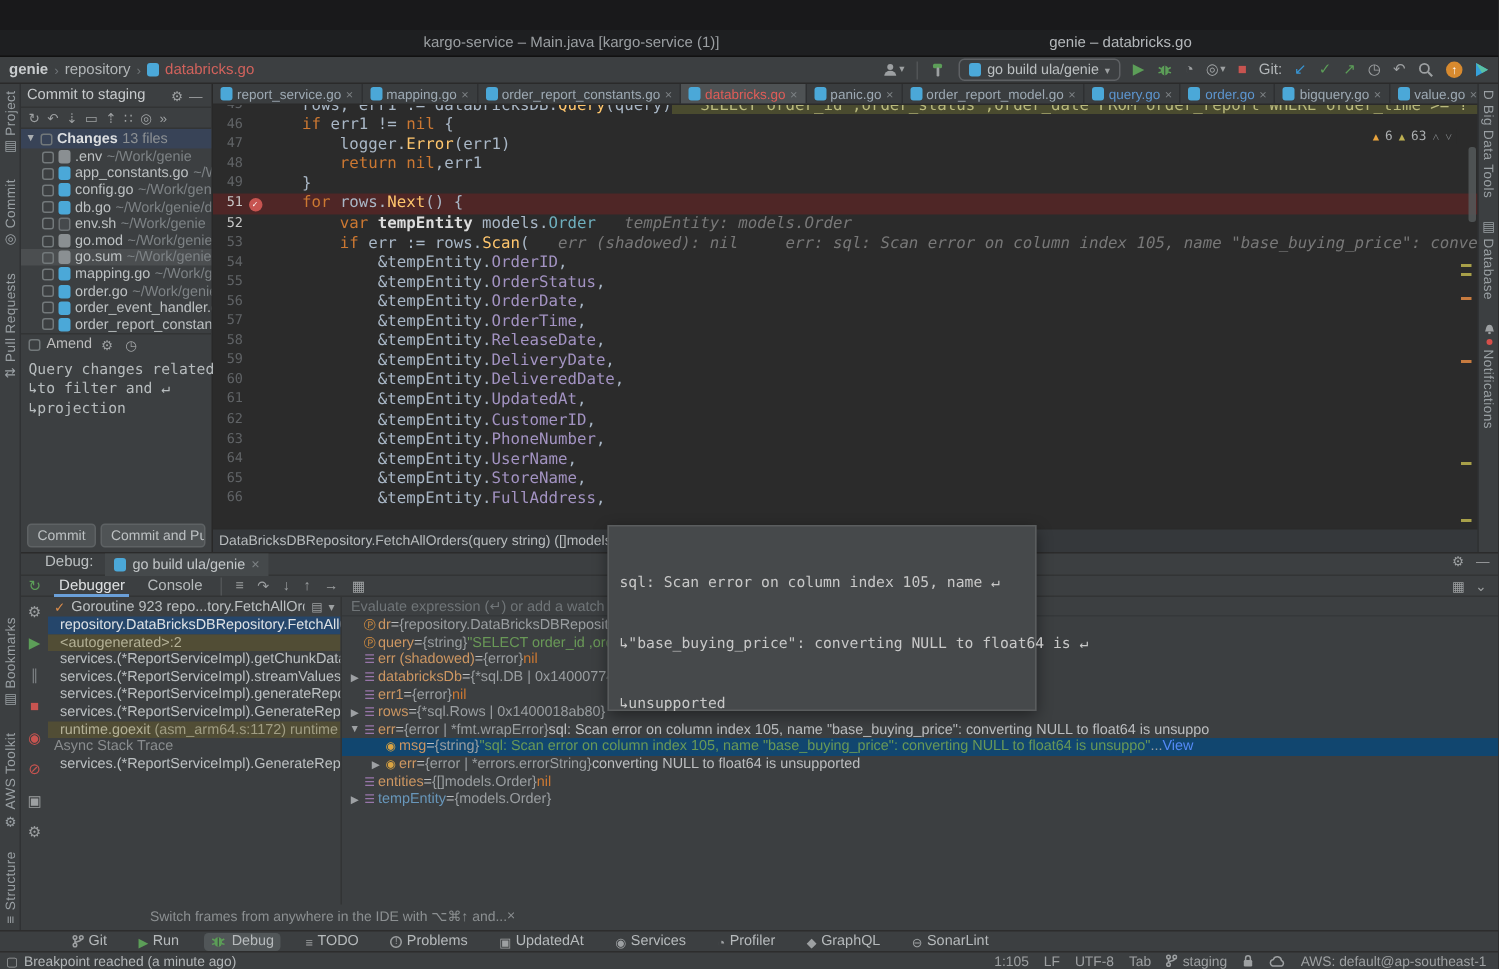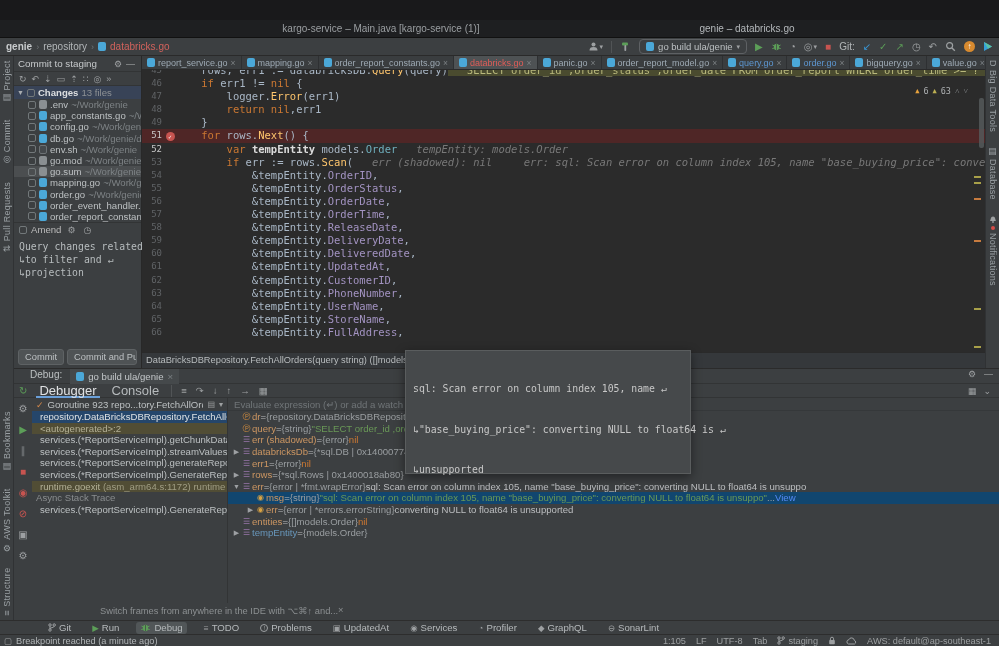--- a/index.html
+++ b/index.html
@@ -96,21 +96,21 @@
   .emark { position:absolute; right:4px; width:7px; height:2px; }
 
   
   #debug-panel { left:14px; top:368px; width:985px; height:252px; background:#3c3f41; border-top:1px solid #2b2b2b; font-size:9.6px; }
   #debug-head { position:absolute; left:0; top:0; width:985px; height:15px; border-bottom:1px solid #323435; display:flex; align-items:flex-start; padding:0 6px 0 16px; gap:8px; }
   #debug-label { color:#bcc0c2; font-size:10px; }
   #debug-session-tab { display:flex; align-items:center; gap:4px; background:#45494b; height:15px; padding:0 6px; font-size:9.6px; color:#c3c7c9; }
   #debug-head-right { margin-left:auto; display:flex; gap:8px; color:#9da0a2; font-size:9px; }
   #debug-toolbar { position:absolute; left:0; top:15px; width:985px; height:14px; border-bottom:1px solid #323435; display:flex; align-items:center; gap:9px; padding:0 8px 0 5px; }
   #rerun-icon { color:#5c9e58; font-size:10px; }
-  .dbg-tab { font-size:13px; color:#b6babc; padding:0 3px; height:14px; line-height:14px; cursor:default; }
+  .dbg-tab { font-size:10px; color:#b6babc; padding:0 3px; height:14px; line-height:14px; cursor:default; }
   .dbg-tab.active { color:#dfe1e3; box-shadow:inset 0 -2px 0 #6a9fd8; }
   .step-ic { color:#9da0a2; font-size:9.5px; cursor:default; }
   #debug-toolbar-right { margin-left:auto; display:flex; gap:7px; color:#9da0a2; font-size:9px; }
   #dbg-side { position:absolute; left:0; top:29px; width:18px; height:200px; display:flex; flex-direction:column; align-items:center; gap:10px; padding-top:5px; }
   .side-ic { font-size:10px; line-height:11px; cursor:default; }
   #frames-pane { position:absolute; left:18px; top:29px; width:196px; height:205px; border-right:1px solid #323435; overflow:hidden; }
   #thread-row { height:13px; display:flex; align-items:center; gap:4px; padding:0 4px; white-space:nowrap; overflow:hidden; }
   #thread-check { color:#d78a4a; font-size:9px; }
   #thread-label { color:#bcc0c2; flex:1; overflow:hidden; }
   .thr-ic { color:#9da0a2; font-size:8px; }

